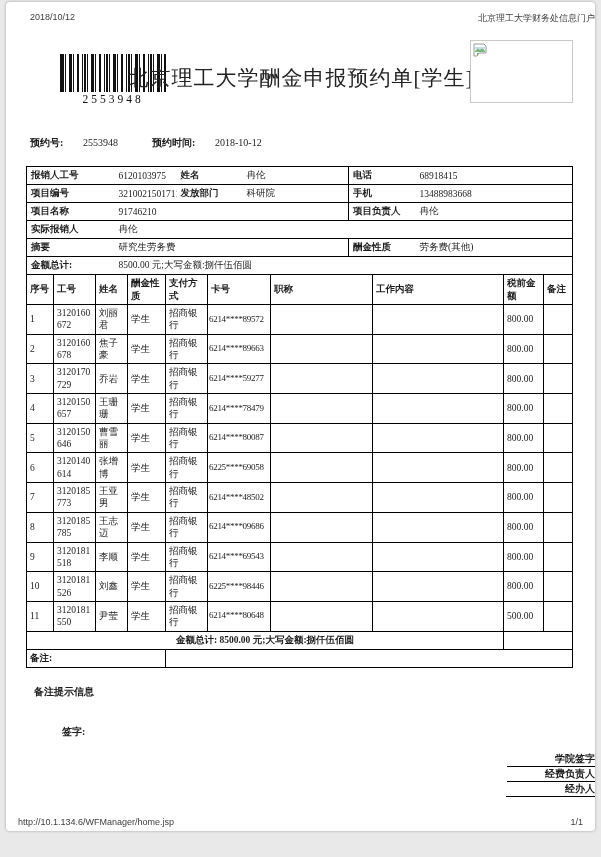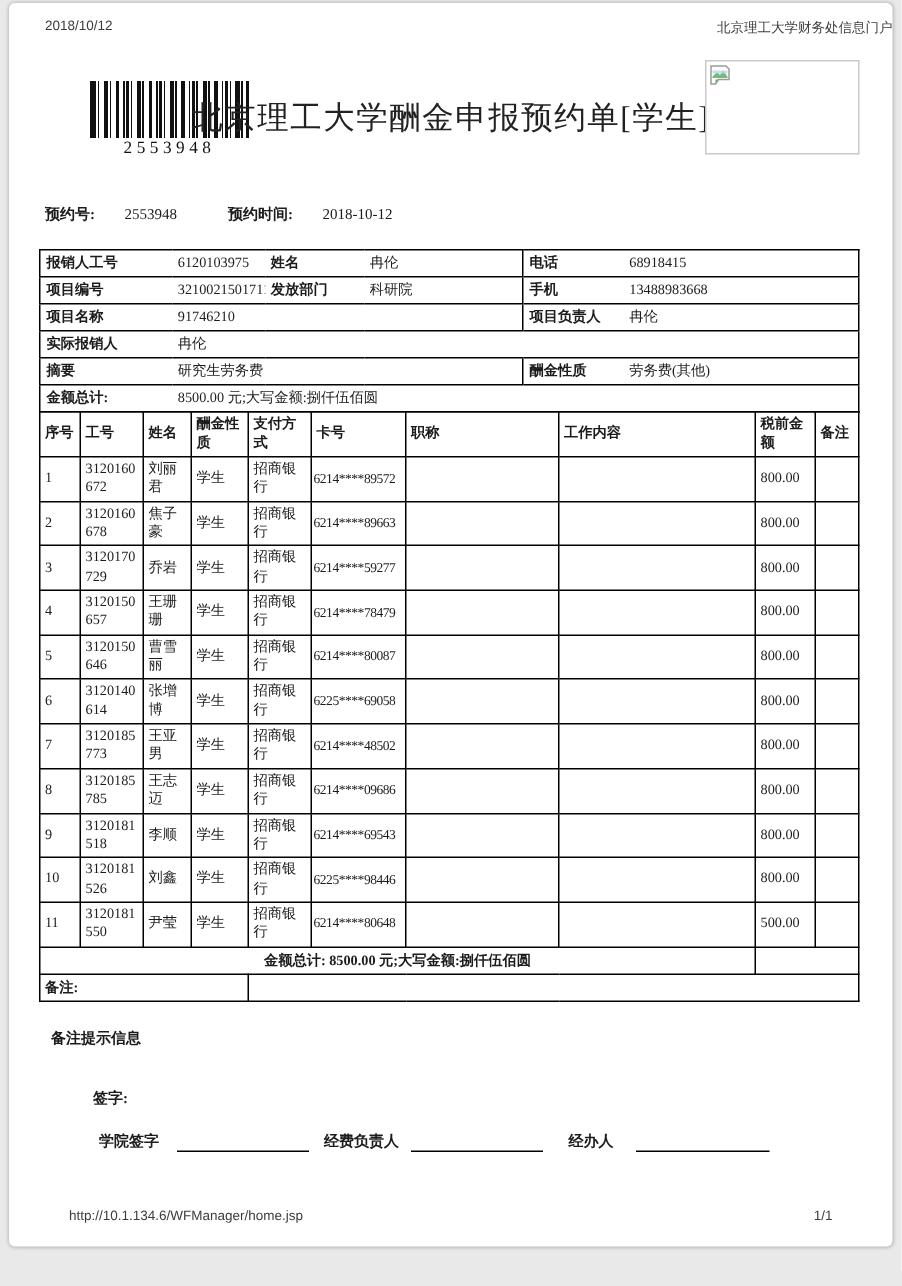--- a/index.html
+++ b/index.html
@@ -85,33 +85,33 @@
   .payee-table thead th { font-weight:bold; height:30px; line-height:1.3; }
   .payee-table tbody.rows td { height:28px; line-height:1.3; }
   .payee-table td.c-card_no { font-size:9px; letter-spacing:-0.3px; white-space:nowrap; padding:2px 1px; }
   .payee-table .total-cell { text-align:center; font-weight:bold; height:15px; }
   .payee-table .remark-cell { font-weight:bold; height:15px; }
   
   .remark-hint { margin:17px 0 0 28px; font-size:10px; font-weight:bold; }
   .sign-heading { margin:26px 0 0 56px; font-size:10px; font-weight:bold; }
   .sign-line {
     margin:13px 0 0 60px; font-size:10px; height:16px;
-    display:flex; align-items:flex-end;
+    display:flex; align-items:flex-end;flex-direction:column;
   }
   .sign-line .s-lbl { font-weight:bold; }
   .sign-line .s-rule { display:inline-block; border-bottom:1px solid #000; height:12px; }
   .rule-1 { width:88px; margin-left:12px; }
   .gap-1 { width:10px; }
   .rule-2 { width:88px; margin-left:8px; }
   .gap-2 { width:17px; }
   .rule-3 { width:89px; margin-left:15px; }
   
   .print-footer {
-    position:absolute; left:0; right:0; bottom:16px;
-    padding:0 40px;
+    position:absolute; left:0; right:0; bottom:4px;
+    padding:0 12px;
     display:flex; justify-content:space-between;
     font-family:"Liberation Sans","DejaVu Sans",sans-serif;
     font-size:9px; color:#3c3c3c;gap:31px;
   }
 </style>
 </head>
 <body>
 
 <div class="page">
 

